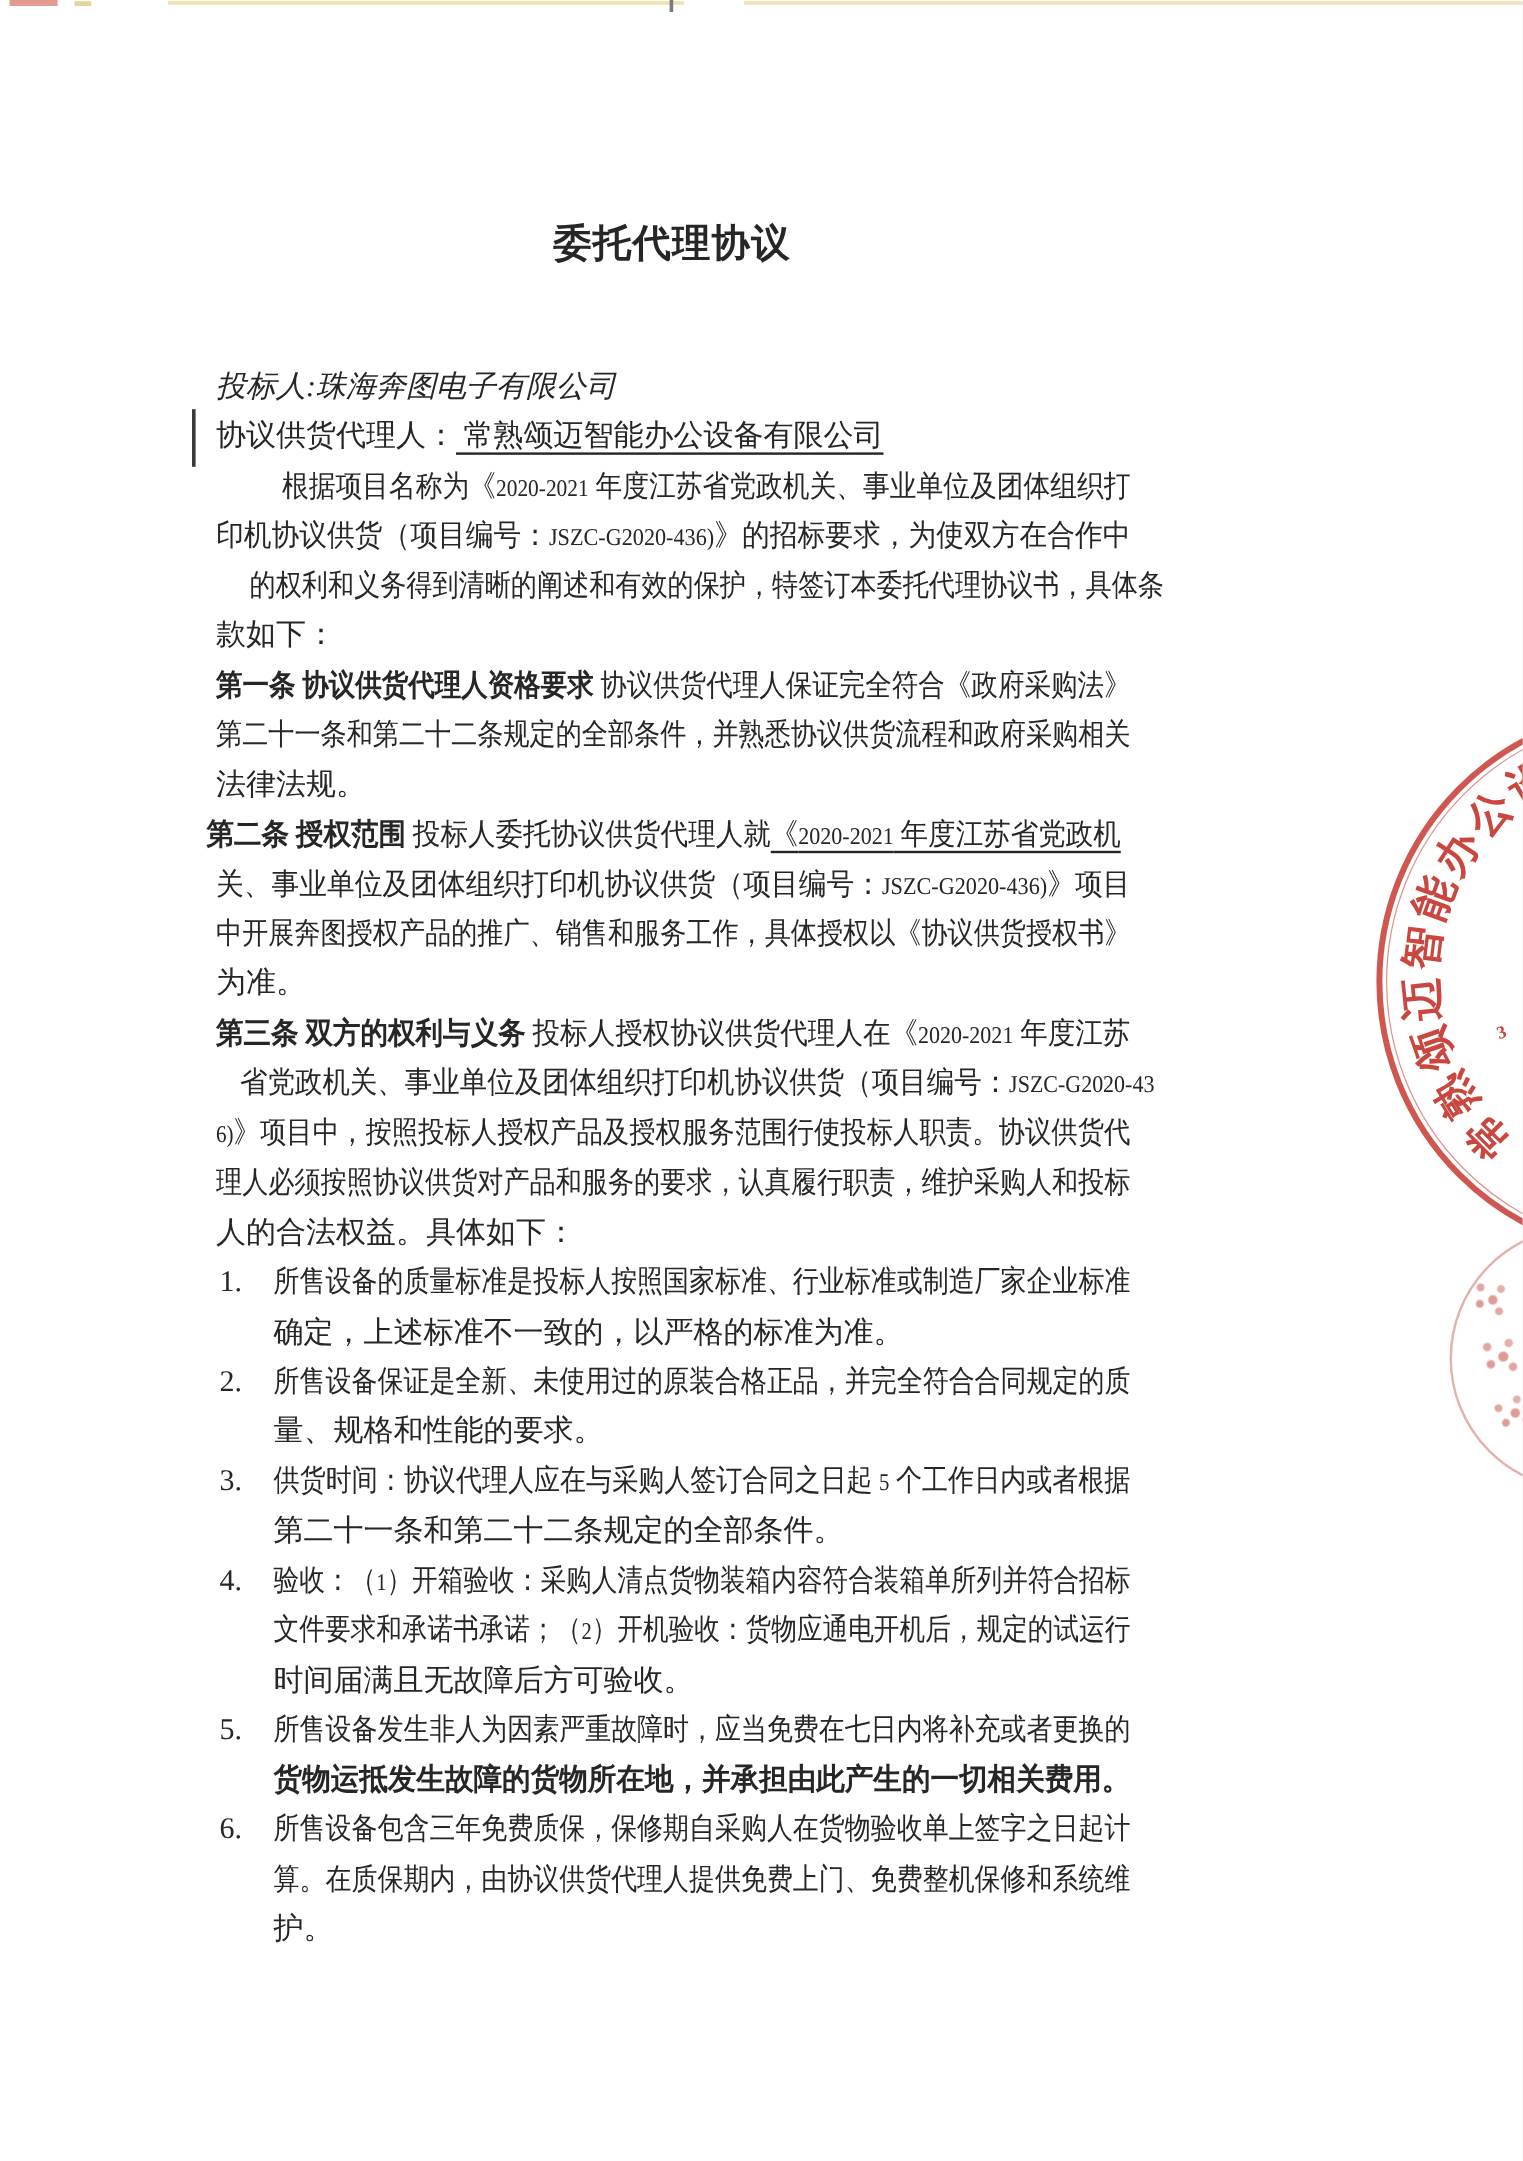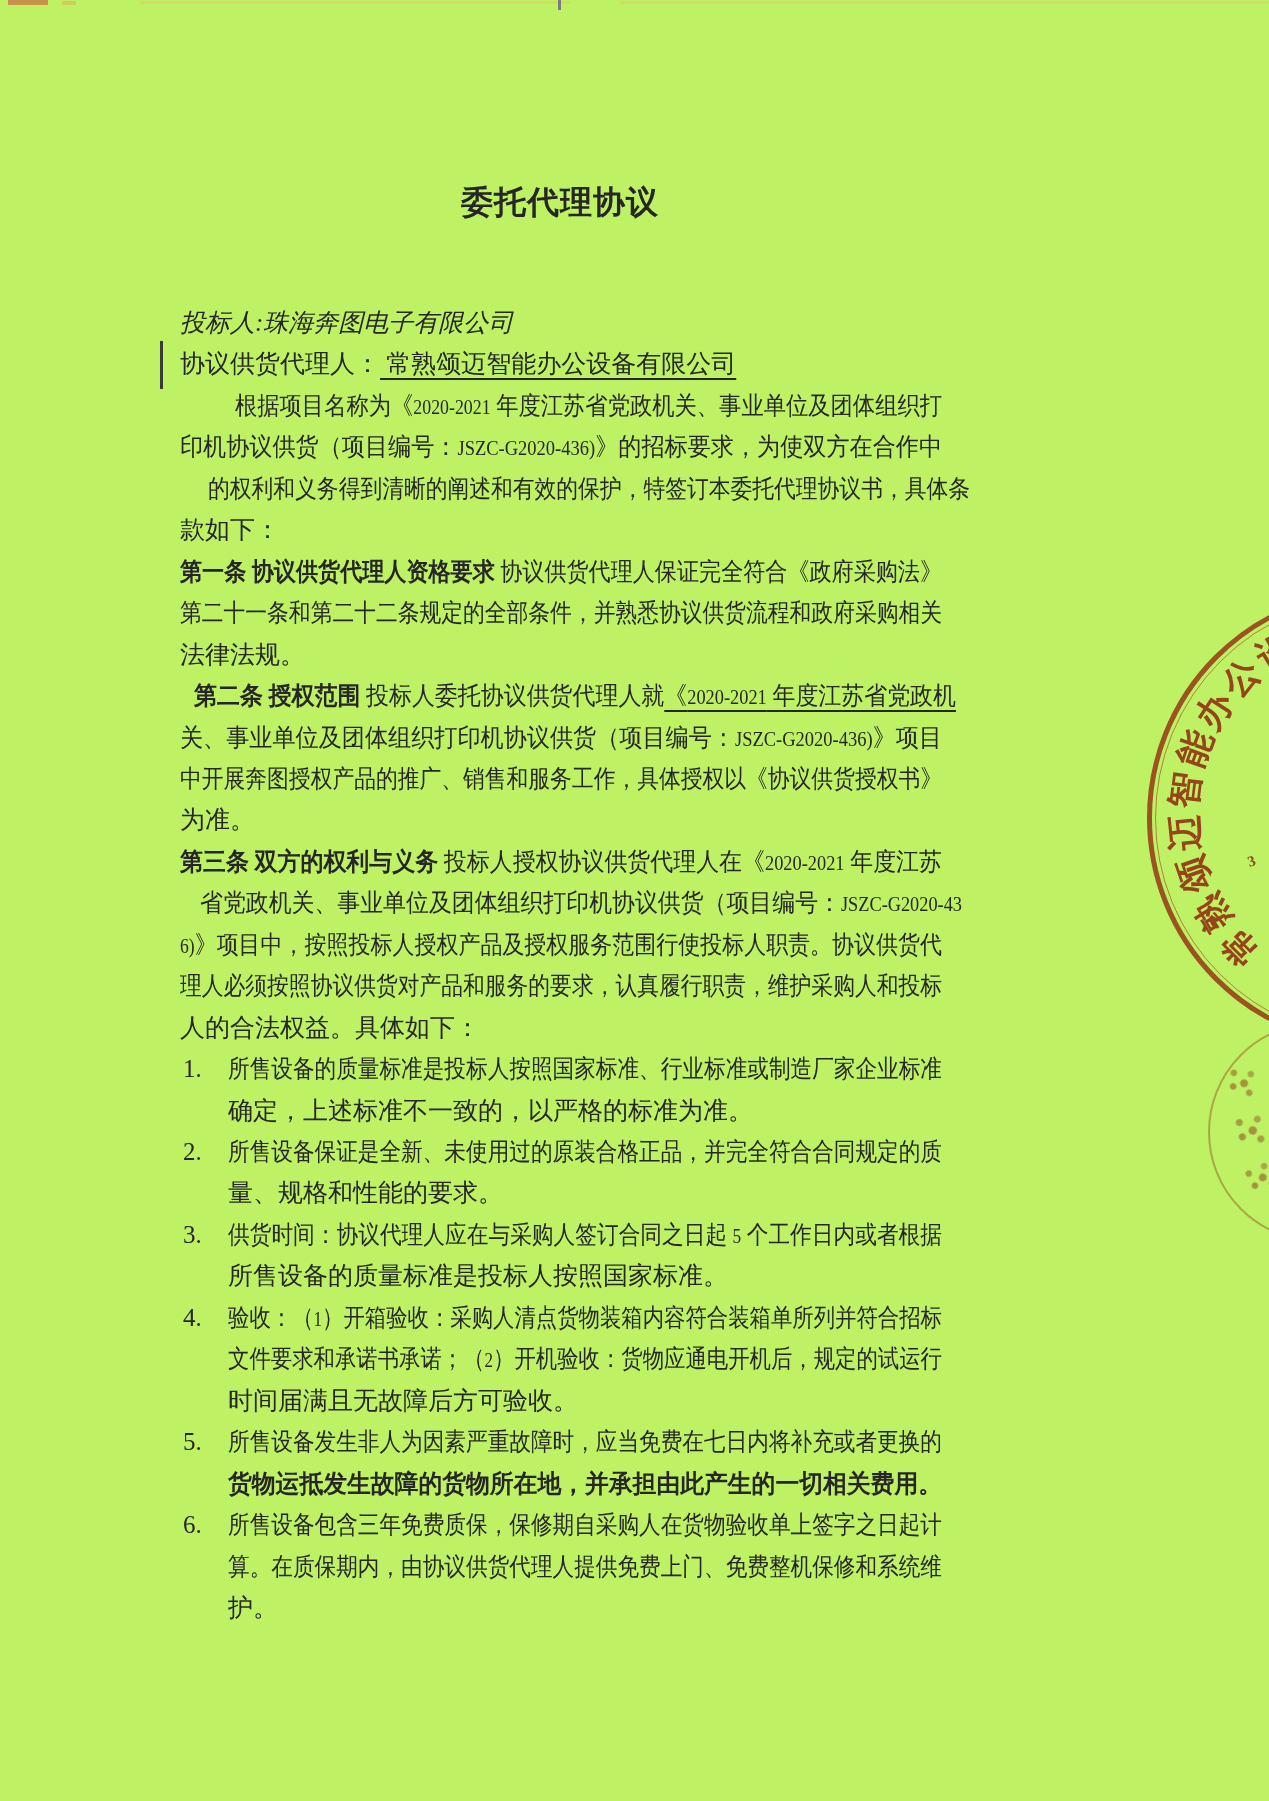--- a/index.html
+++ b/index.html
@@ -1,16 +1,16 @@
 <!DOCTYPE html>
 <html><head>
 <meta charset="utf-8">
 <style>
   html,body{margin:0;padding:0;background:#e8e8e8;}
-  .page{position:relative;width:1269px;height:1801px;background:#bef264;overflow:hidden;
+  .page{position:relative;width:1269px;height:1801px;background:#ffffff;overflow:hidden;
         font-family:"Liberation Serif","DejaVu Serif",serif;color:#262626;}
   .doc-title{position:absolute;left:0;top:181px;width:1120px;text-align:center;
         font-size:32px;font-weight:700;letter-spacing:1px;}
   .line{position:absolute;height:36px;}
   .line .txt{display:inline-block;white-space:nowrap;font-size:25px;line-height:34px;
         transform-origin:left center;}
   .line .num{position:absolute;left:0;top:0;font-size:25px;line-height:34px;}
   .txt u{text-decoration-thickness:2px;text-underline-offset:6px;}
   .txt b{font-weight:700;}
   .lat{font-size:0.8em;letter-spacing:0;}
@@ -57,35 +57,35 @@
   <div>
       <div class="line" style="left: 180px; top: 306px; width: 762px; font-style: italic;"><div class="txt"><span>投标人:珠海奔图电子有限公司</span></div></div>
       <div class="line" style="left: 180px; top: 347.45px; width: 762px;"><div class="txt"><span>协议供货代理人：</span><u> 常熟颂迈智能办公设备有限公司</u></div></div>
       <div class="line" style="left: 235px; top: 388.9px; width: 707px;"><div class="txt" style="transform: scaleX(0.891639);"><span>根据项目名称为《<span class="lat">2020-2021</span> 年度江苏省党政机关、事业单位及团体组织打</span></div></div>
       <div class="line" style="left: 180px; top: 430.35px; width: 762px;"><div class="txt" style="transform: scaleX(0.92488);"><span>印机协议供货（项目编号：<span class="lat">JSZC-G2020-436)</span>》的招标要求，为使双方在合作中</span></div></div>
       <div class="line" style="left: 180px; top: 471.8px; width: 762px; margin-left: 28px;"><div class="txt" style="transform: scaleX(0.870857);"><span>的权利和义务得到清晰的阐述和有效的保护，特签订本委托代理协议书，具体条</span></div></div>
       <div class="line" style="left: 180px; top: 513.25px; width: 762px;"><div class="txt"><span>款如下：</span></div></div>
       <div class="line" style="left: 180px; top: 554.7px; width: 762px;"><div class="txt" style="transform: scaleX(0.883478);"><b>第一条 协议供货代理人资格要求</b><span> 协议供货代理人保证完全符合《政府采购法》</span></div></div>
       <div class="line" style="left: 180px; top: 596.15px; width: 762px;"><div class="txt" style="transform: scaleX(0.870857);"><span>第二十一条和第二十二条规定的全部条件，并熟悉协议供货流程和政府采购相关</span></div></div>
       <div class="line" style="left: 180px; top: 637.6px; width: 762px;"><div class="txt"><span>法律法规。</span></div></div>
-      <div class="line" style="left: 194px; top: 679.05px; width: 762px; text-align: center;"><div class="txt" style="transform: scaleX(0.917606);"><b>第二条 授权范围</b><span> 投标人委托协议供货代理人就</span><u>《<span class="lat">2020-2021</span> 年度江苏省党政机</u></div></div>
+      <div class="line" style="left: 172px; top: 679.05px; width: 762px; text-align: center;"><div class="txt" style="transform: scaleX(0.917606);"><b>第二条 授权范围</b><span> 投标人委托协议供货代理人就</span><u>《<span class="lat">2020-2021</span> 年度江苏省党政机</u></div></div>
       <div class="line" style="left: 180px; top: 720.5px; width: 762px;"><div class="txt" style="transform: scaleX(0.92488);"><span>关、事业单位及团体组织打印机协议供货（项目编号：<span class="lat">JSZC-G2020-436)</span>》项目</span></div></div>
       <div class="line" style="left: 180px; top: 761.95px; width: 762px;"><div class="txt" style="transform: scaleX(0.870857);"><span>中开展奔图授权产品的推广、销售和服务工作，具体授权以《协议供货授权书》</span></div></div>
       <div class="line" style="left: 180px; top: 803.4px; width: 762px;"><div class="txt"><span>为准。</span></div></div>
       <div class="line" style="left: 180px; top: 844.85px; width: 762px;"><div class="txt" style="transform: scaleX(0.917606);"><b>第三条 双方的权利与义务</b><span> 投标人授权协议供货代理人在《<span class="lat">2020-2021</span> 年度江苏</span></div></div>
       <div class="line" style="left: 180px; top: 886.3px; width: 762px; margin-left: 20px;"><div class="txt" style="transform: scaleX(0.915607);"><span>省党政机关、事业单位及团体组织打印机协议供货（项目编号：<span class="lat">JSZC-G2020-43</span></span></div></div>
       <div class="line" style="left: 180px; top: 927.75px; width: 762px;"><div class="txt" style="transform: scaleX(0.879225);"><span><span class="lat">6)</span>》项目中，按照投标人授权产品及授权服务范围行使投标人职责。协议供货代</span></div></div>
       <div class="line" style="left: 180px; top: 969.2px; width: 762px;"><div class="txt" style="transform: scaleX(0.870857);"><span>理人必须按照协议供货对产品和服务的要求，认真履行职责，维护采购人和投标</span></div></div>
       <div class="line" style="left: 180px; top: 1010.65px; width: 762px;"><div class="txt"><span>人的合法权益。具体如下：</span></div></div>
       <div class="line" style="left: 183px; top: 1052.1px; width: 759px;"><span class="num">1.</span><div class="txt" style="margin-left: 45px; transform: scaleX(0.865455);"><span>所售设备的质量标准是投标人按照国家标准、行业标准或制造厂家企业标准</span></div></div>
       <div class="line" style="left: 228px; top: 1093.55px; width: 714px;"><div class="txt"><span>确定，上述标准不一致的，以严格的标准为准。</span></div></div>
       <div class="line" style="left: 183px; top: 1135px; width: 759px;"><span class="num">2.</span><div class="txt" style="margin-left: 45px; transform: scaleX(0.865455);"><span>所售设备保证是全新、未使用过的原装合格正品，并完全符合合同规定的质</span></div></div>
       <div class="line" style="left: 228px; top: 1176.45px; width: 714px;"><div class="txt"><span>量、规格和性能的要求。</span></div></div>
       <div class="line" style="left: 183px; top: 1217.9px; width: 759px;"><span class="num">3.</span><div class="txt" style="margin-left: 45px; transform: scaleX(0.868085);"><span>供货时间：协议代理人应在与采购人签订合同之日起 <span class="lat">5</span> 个工作日内或者根据</span></div></div>
-      <div class="line" style="left: 228px; top: 1259.35px; width: 714px;"><div class="txt"><span>所售设备的质量标准是投标人按照国家标准。</span></div></div>
+      <div class="line" style="left: 228px; top: 1259.35px; width: 714px;"><div class="txt"><span>第二十一条和第二十二条规定的全部条件。</span></div></div>
       <div class="line" style="left: 183px; top: 1300.8px; width: 759px;"><span class="num">4.</span><div class="txt" style="margin-left: 45px; transform: scaleX(0.85509);"><span>验收：（<span class="lat">1</span>）开箱验收：采购人清点货物装箱内容符合装箱单所列并符合招标</span></div></div>
       <div class="line" style="left: 228px; top: 1342.25px; width: 714px;"><div class="txt" style="transform: scaleX(0.85509);"><span>文件要求和承诺书承诺；（<span class="lat">2</span>）开机验收：货物应通电开机后，规定的试运行</span></div></div>
       <div class="line" style="left: 228px; top: 1383.7px; width: 714px;"><div class="txt"><span>时间届满且无故障后方可验收。</span></div></div>
       <div class="line" style="left: 183px; top: 1425.15px; width: 759px;"><span class="num">5.</span><div class="txt" style="margin-left: 45px; transform: scaleX(0.865455);"><span>所售设备发生非人为因素严重故障时，应当免费在七日内将补充或者更换的</span></div></div>
       <div class="line" style="left: 228px; top: 1466.6px; width: 714px; font-weight: bold;"><div class="txt" style="transform: scaleX(0.952);"><span>货物运抵发生故障的货物所在地，并承担由此产生的一切相关费用。</span></div></div>
       <div class="line" style="left: 183px; top: 1508.05px; width: 759px;"><span class="num">6.</span><div class="txt" style="margin-left: 45px; transform: scaleX(0.865455);"><span>所售设备包含三年免费质保，保修期自采购人在货物验收单上签字之日起计</span></div></div>
       <div class="line" style="left: 228px; top: 1549.5px; width: 714px;"><div class="txt" style="transform: scaleX(0.865455);"><span>算。在质保期内，由协议供货代理人提供免费上门、免费整机保修和系统维</span></div></div>
       <div class="line" style="left: 228px; top: 1590.95px; width: 714px;"><div class="txt"><span>护。</span></div></div>
     </div>
 

